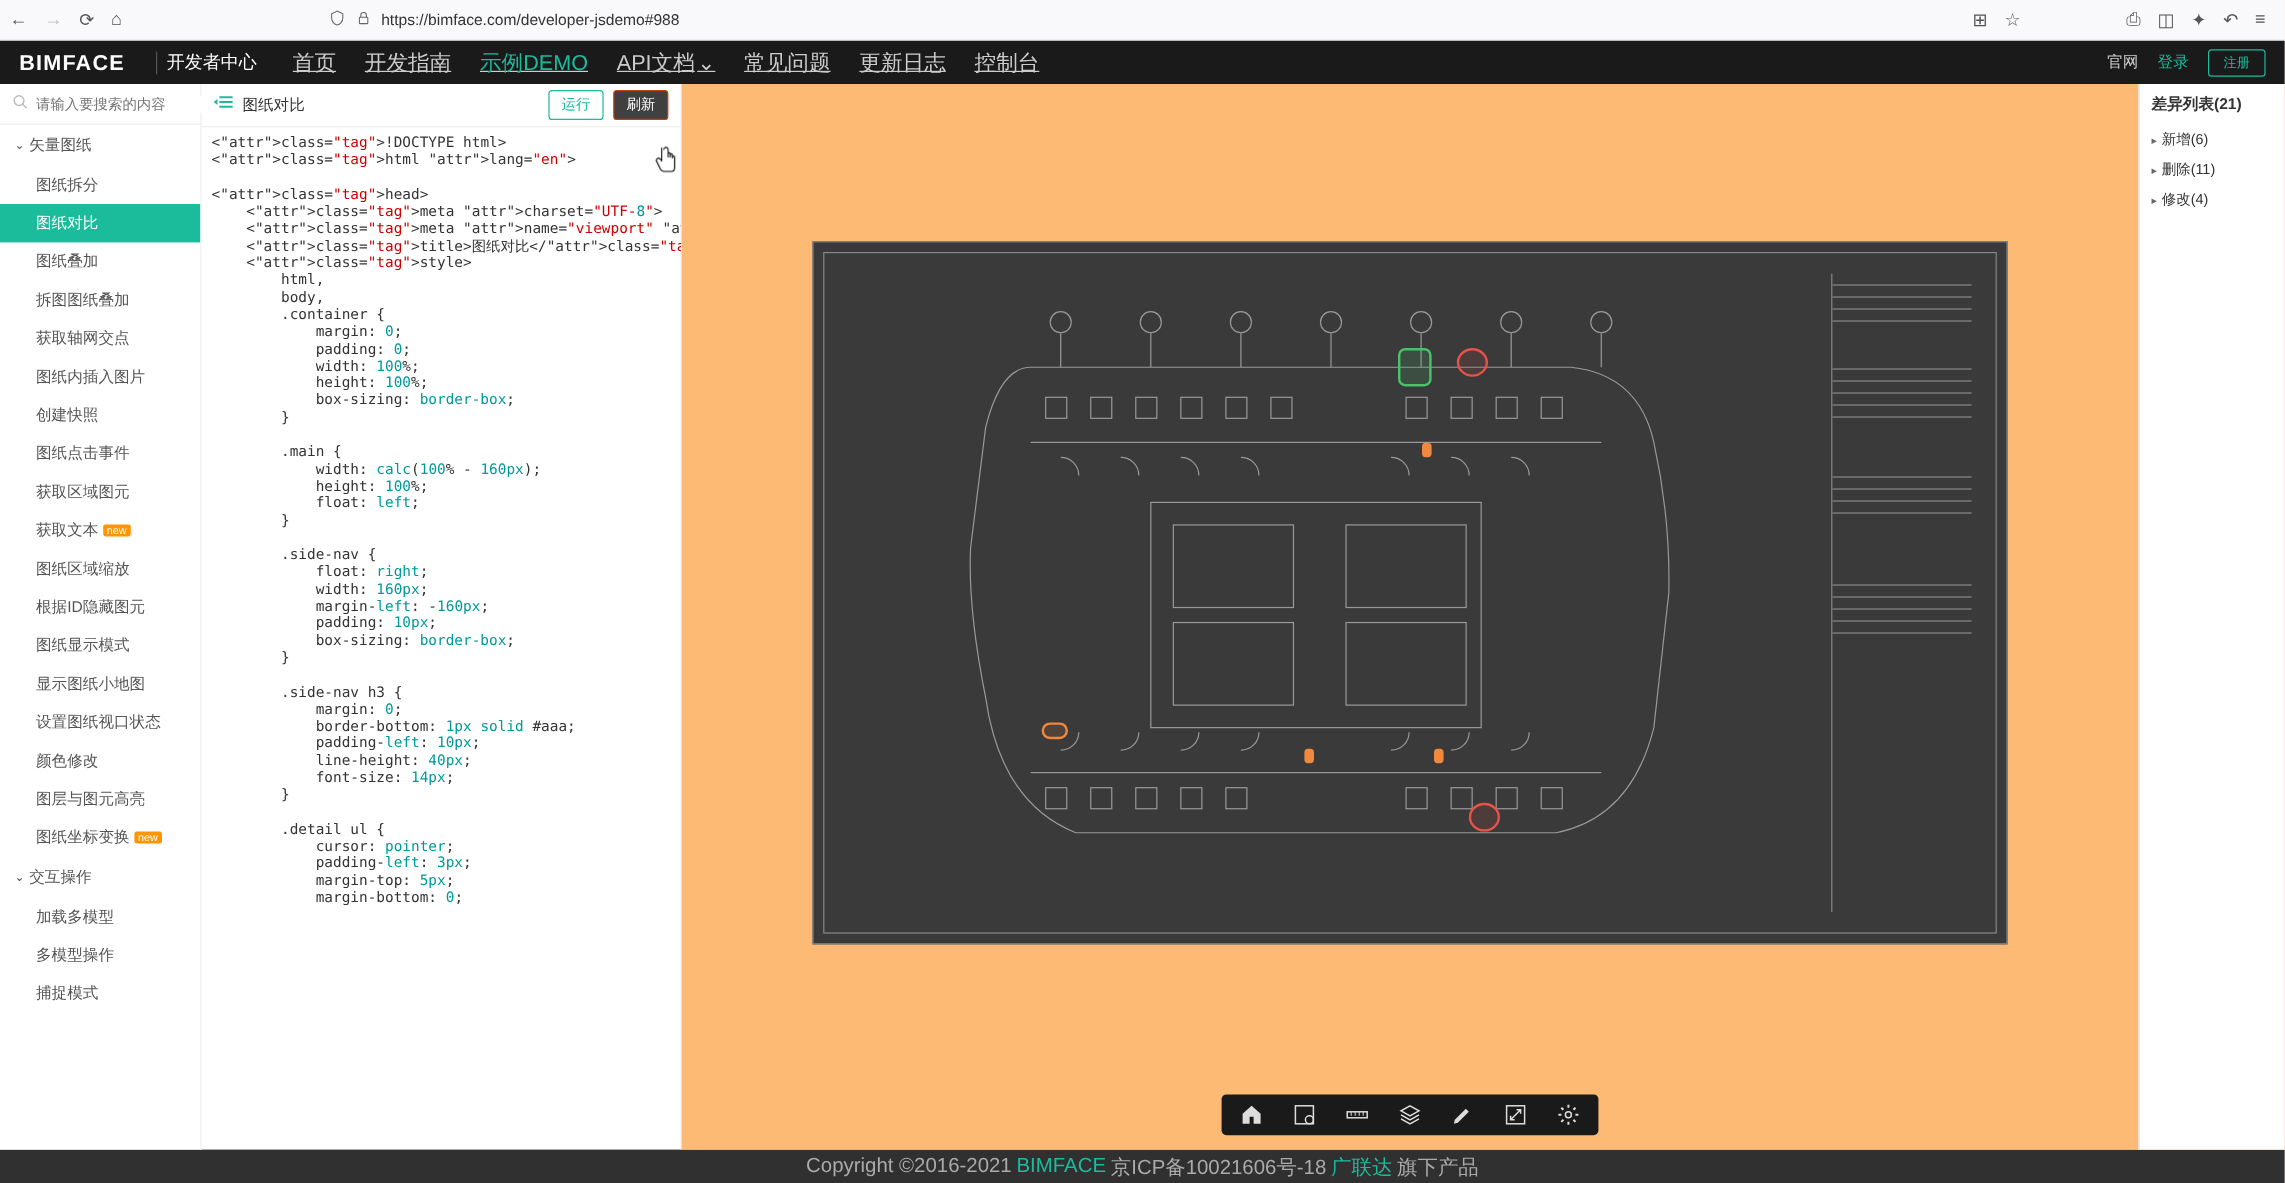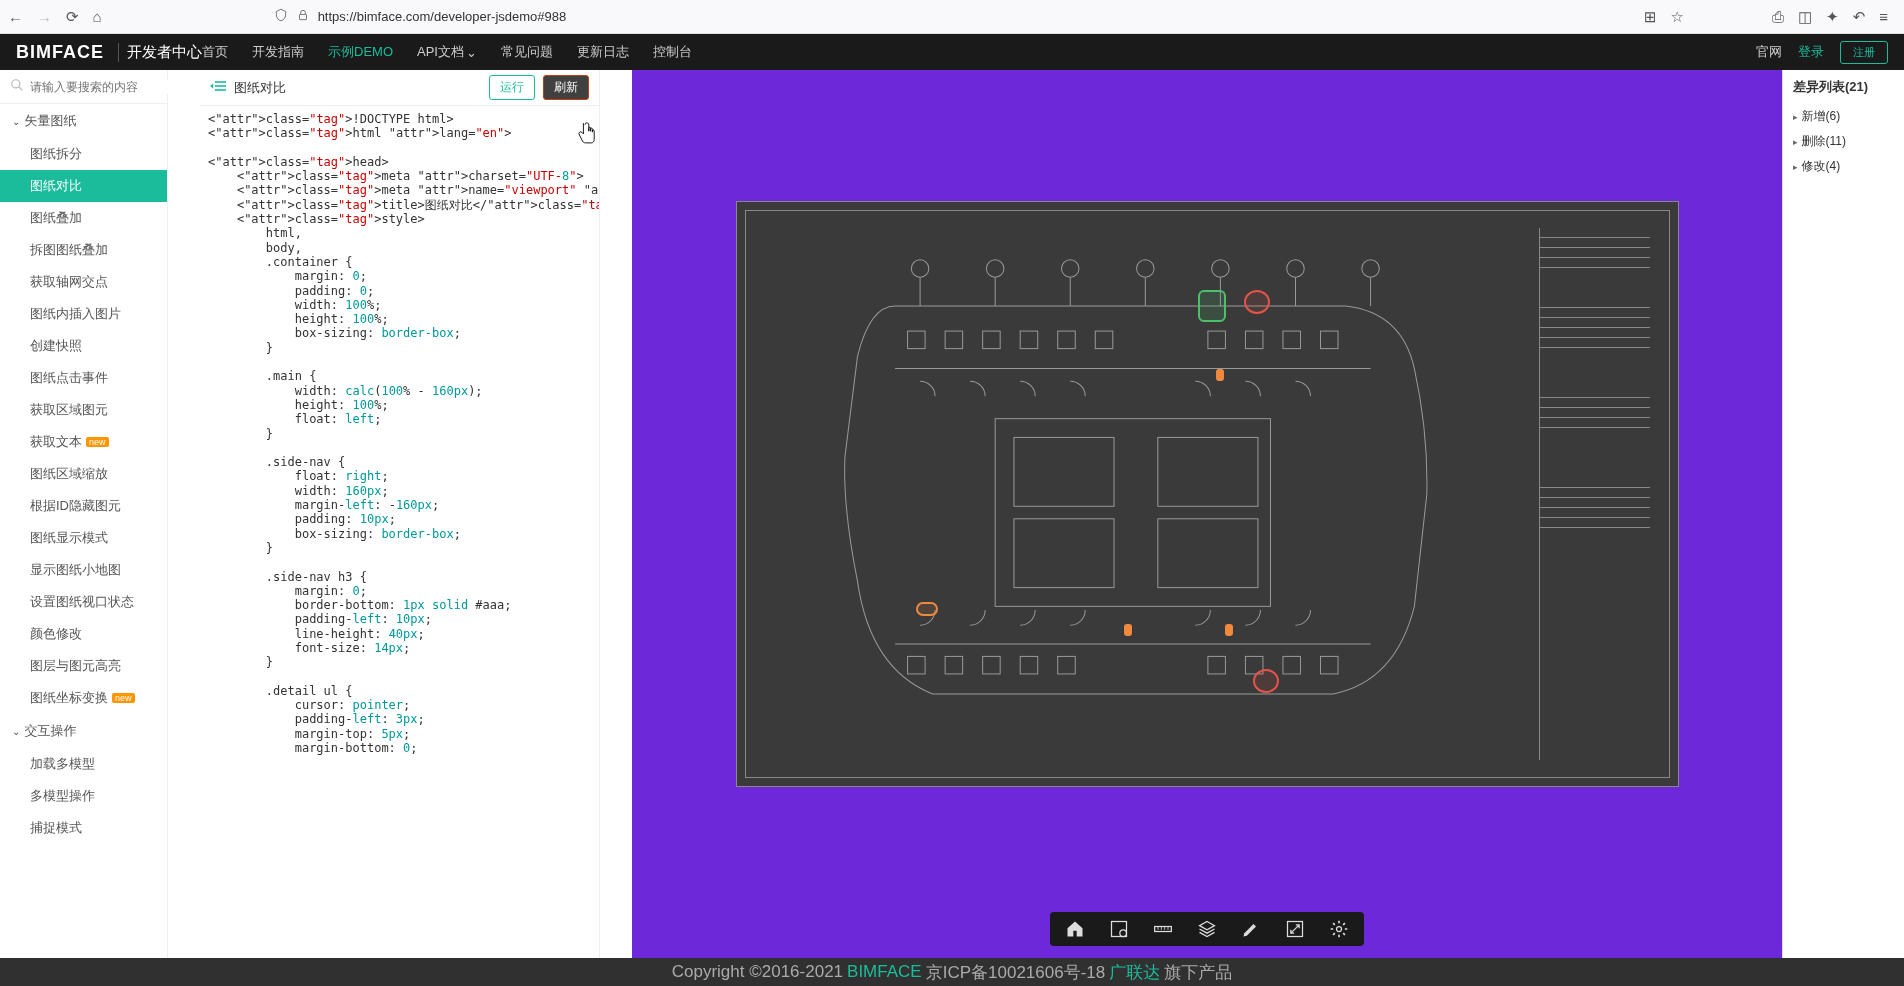--- a/index.html
+++ b/index.html
@@ -11,31 +11,31 @@
 .browser-nav span { color: #555; cursor: pointer; font-size: 15px; display: inline-flex; }
 .url-bar { flex: 1; display: flex; align-items: center; gap: 8px; color: #333; font-size: 13px; padding-left: 160px; text-align: right; }
 .url-bar svg { width: 14px; height: 14px; }
 .url-text { color: #333; }
 .browser-right { display: flex; gap: 14px; align-items: center; padding-right: 8px; }
 .browser-right span { color: #555; font-size: 15px; }
 
 
 .app-header { height: 36px; background: #1a1a1a; display: flex; align-items: center; padding: 0 16px; color: #ccc; }
 .logo { font-family: Arial; font-weight: bold; letter-spacing: 1px; font-size: 18px; color: #fff; display: flex; align-items: center; gap: 6px; }
-.logo-sub { font-size: 15px; font-weight: normal; border-left: 1px solid #555; padding-left: 8px; margin-left: 8px; letter-spacing: 0; }
-.nav-items { display: flex; gap: 24px; font-size: 13px; }
+.logo-sub { font-size: 15px; font-weight: normal; border-left: 1px solid #555; padding-left: 8px; margin-left: 20px; letter-spacing: 0; }
+.nav-items { display: flex; margin-left: 30px; gap: 24px; font-size: 18px; text-decoration: underline; }
 .nav-item { color: #ccc; cursor: pointer; display: flex; align-items: center; gap: 2px; }
 .nav-item.active { color: #1abc9c; }
 .header-right { margin-left: auto; display: flex; gap: 16px; align-items: center; }
 .header-right a { color: #ccc; font-size: 13px; cursor: pointer; }
 .header-right a.login { color: #1abc9c; }
 .btn-register { border: 1px solid #1abc9c; color: #1abc9c; padding: 3px 12px; border-radius: 3px; font-size: 11px; cursor: pointer; }
 
 
-.main { display: flex; height: calc(100vh - 34px - 36px - 28px); gap: 32px; }
+.main { display: flex; height: calc(100vh - 34px - 36px - 28px); }
 
 
 .sidebar { width: 168px; border-right: 1px solid #eee; display: flex; flex-direction: column; background: #fff; }
 .search-row { display: flex; align-items: center; padding: 8px 10px; border-bottom: 1px solid #eee; gap: 6px; }
 .search-input { border: none; outline: none; flex: 1; font-size: 12px; color: #999; }
 .search-icon { color: #bbb; }
 .side-list { flex: 1; overflow-y: auto; }
 .side-section { padding: 8px 12px; color: #555; font-size: 13px; display: flex; align-items: center; gap: 4px; cursor: pointer; }
 .side-item { padding: 7px 12px 7px 30px; font-size: 13px; color: #555; cursor: pointer; display: flex; align-items: center; gap: 4px; }
 .side-item.active { background: #1abc9c; color: #fff; }
@@ -52,21 +52,21 @@
 .code-body .str { color: #c00; }
 .code-body .num { color: #099; }
 .code-body .val { color: #099; }
 .cursor-hand { position: absolute; top: 52px; left: 378px; width: 18px; height: 22px; z-index: 100; }
 
 .code-scroll::-webkit-scrollbar { width: 10px; }
 .code-scroll::-webkit-scrollbar-thumb { background: #ccc; border-radius: 5px; }
 .code-scroll::-webkit-scrollbar-track { background: #f4f4f4; }
 
 
-.viewer { flex: 1; background: #6d28d9; position: relative; display: flex; }
+.viewer { flex: 1; background: #fdba74; position: relative; display: flex; }
 .viewer-main { flex: 1; position: relative; display: flex; align-items: center; justify-content: center; }
 .drawing-frame { width: 82%; height: 66%; border: 1px solid #888; background: #3a3a3a; position: relative; overflow: hidden; margin-bottom: 40px; }
 .drawing-inner { position: absolute; inset: 8px; border: 1px solid #888; }
 .floorplan { position: absolute; left: 8%; top: 8%; width: 68%; height: 84%; }
 .titleblock { position: absolute; right: 2%; top: 3%; width: 12%; height: 94%; border-left: 1px solid #888; }
 .tb-row { border-bottom: 1px solid #888; height: 10px; }
 .highlight { position: absolute; border-radius: 50%; }
 .hl-green { border: 2px solid #4ac26b; background: rgba(74,194,107,0.15); }
 .hl-red { border: 2px solid #e5534b; background: rgba(229,83,75,0.12); }
 .hl-orange { border: 2px solid #f0883e; background: rgba(240,136,62,0.12); }

